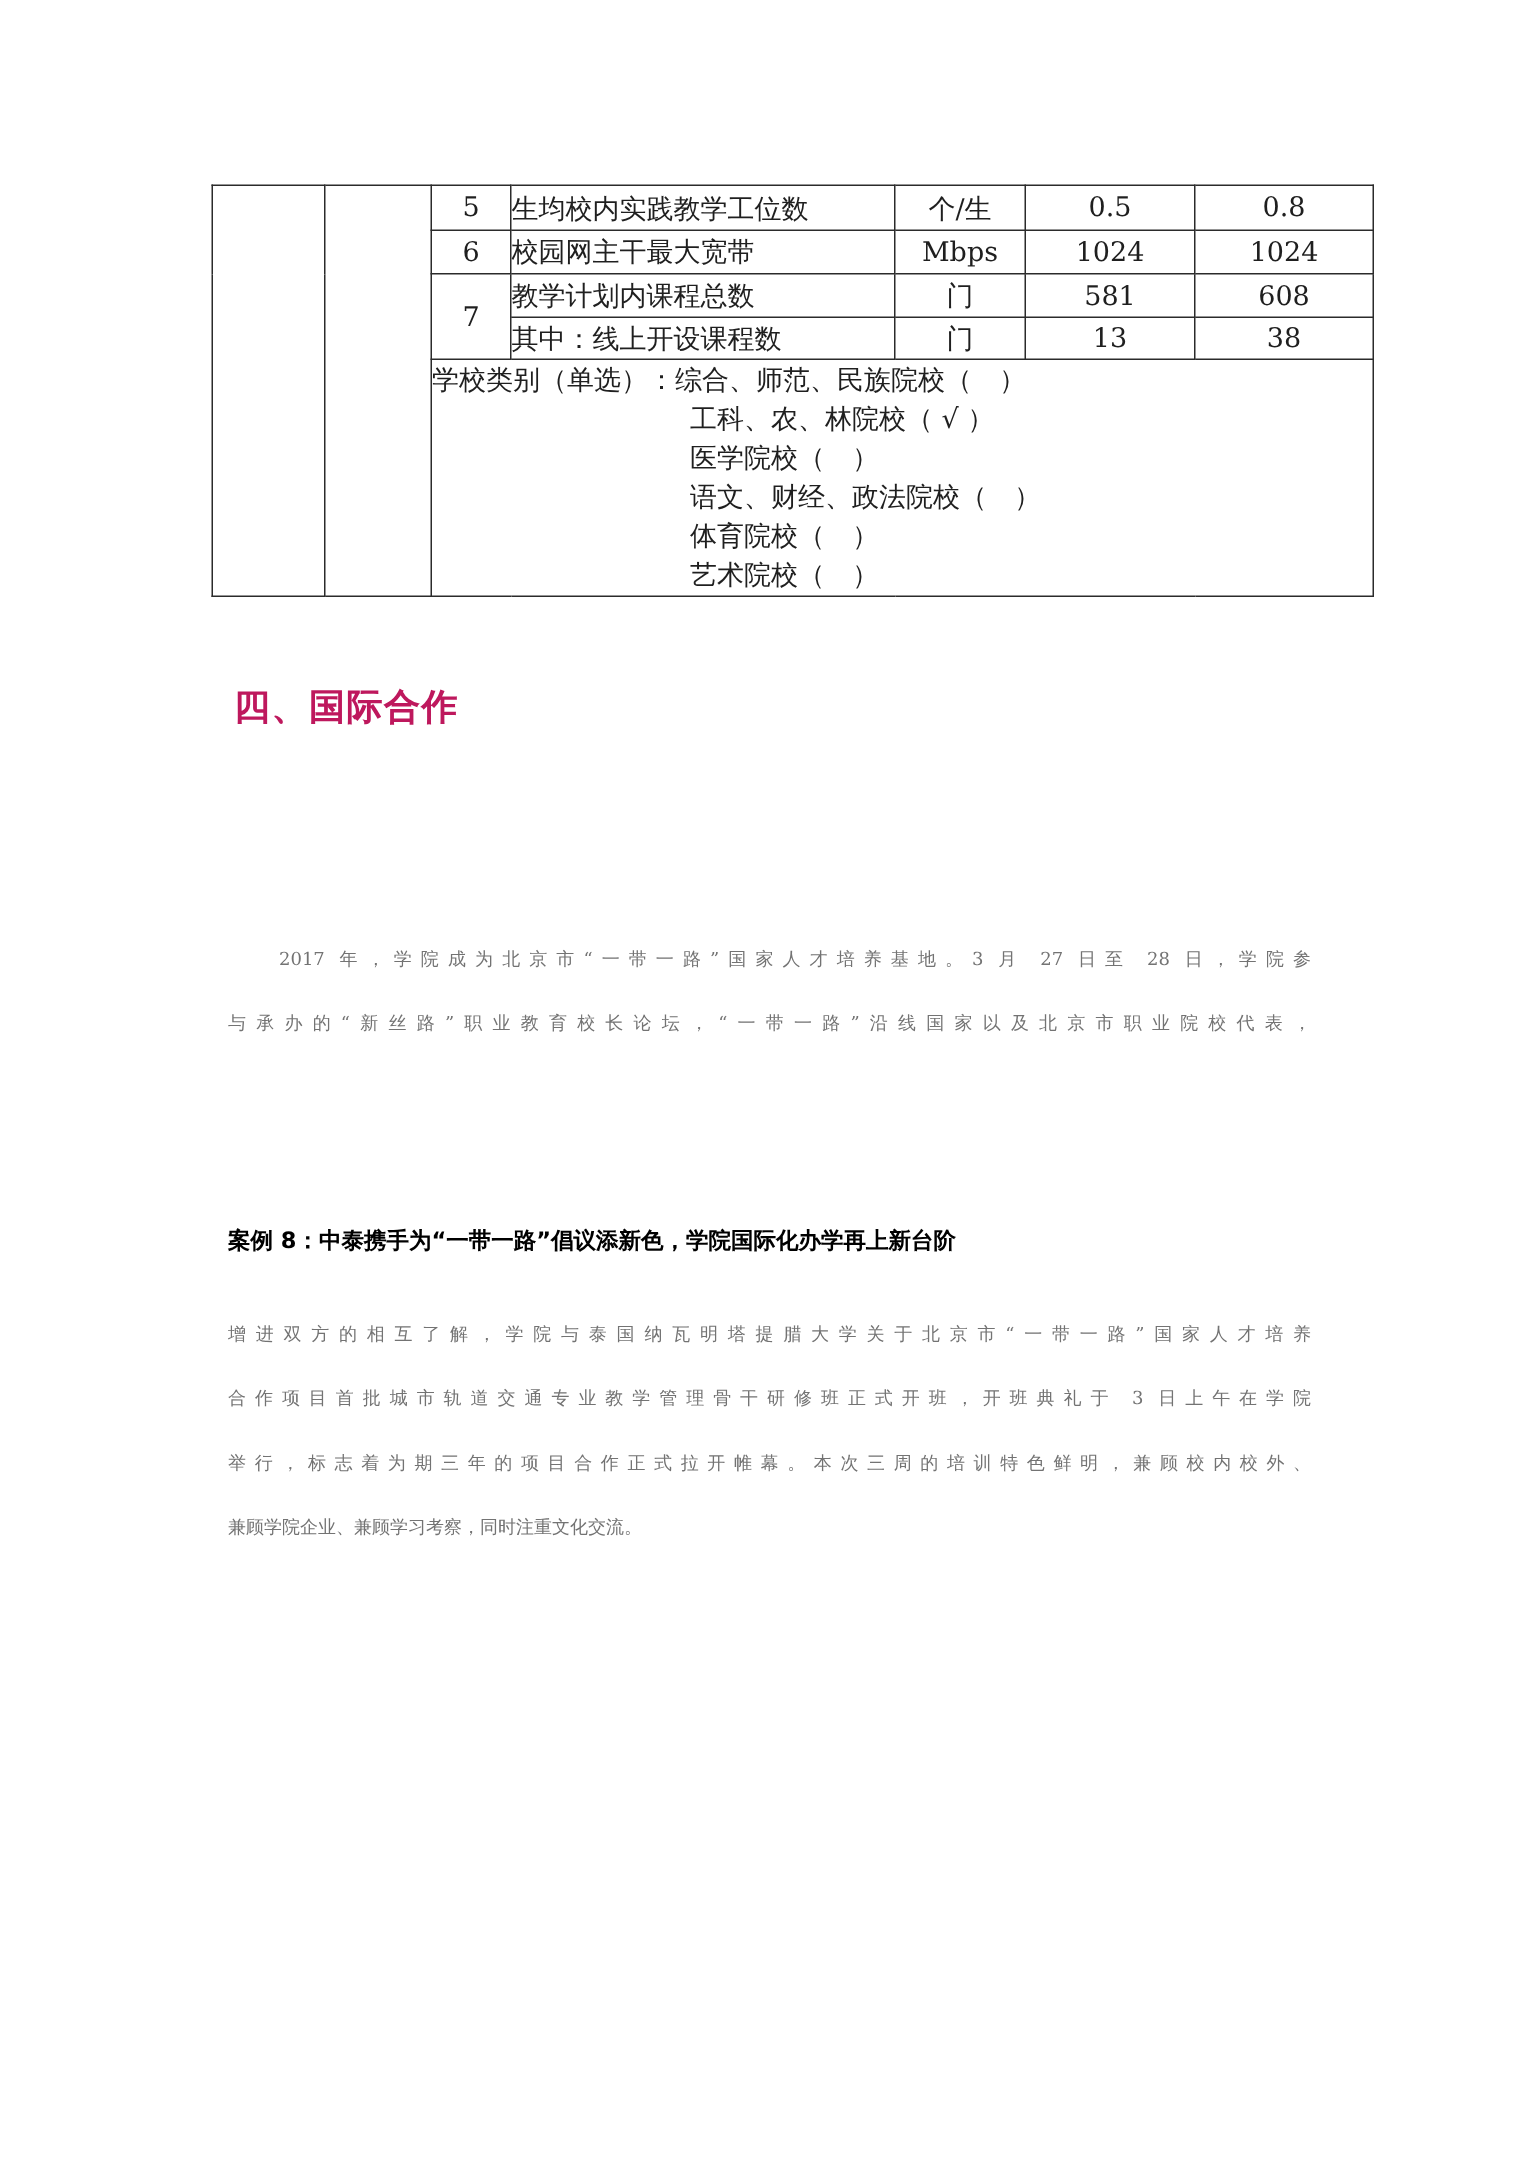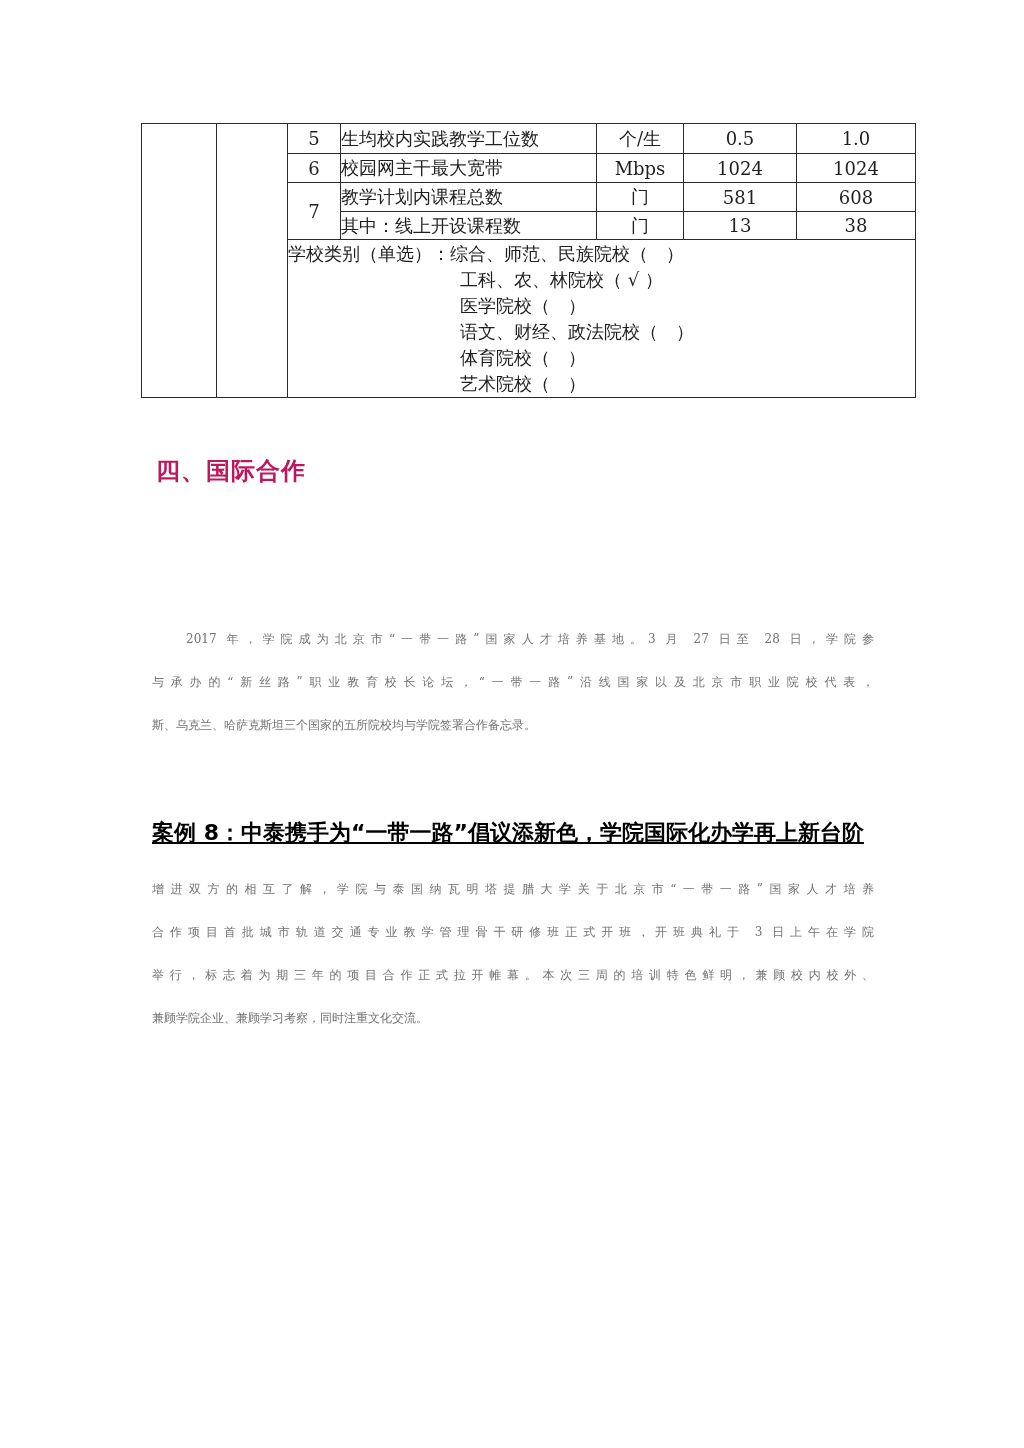--- a/index.html
+++ b/index.html
@@ -54,21 +54,21 @@
     letter-spacing:1px;
   }
   .sub-heading{
     position:absolute;left:158px;top:558px;
     font-family:"DejaVu Sans","Liberation Sans",sans-serif;
     font-weight:bold;font-size:19px;color:#000;
   }
   .case-heading{
     position:absolute;left:152px;top:818px;
     font-family:"DejaVu Sans","Liberation Sans",sans-serif;
-    font-weight:bold;font-size:22px;color:#000;text-decoration:underline;
+    font-weight:bold;font-size:15px;color:#000;
   }
   .para{
     position:absolute;left:152px;width:722px;
     font-size:12px;line-height:43px;color:#737373;
   }
   #para1{top:618px;}
   #para2{top:868px;}
   .pline{
     text-align:justify;
     text-align-last:justify;
@@ -91,21 +91,21 @@
 
   <table class="doc-table">
     <tbody>
       <tr class="r1">
         <td class="c-empty1" rowspan="5"></td>
         <td class="c-empty2" rowspan="5"></td>
         <td class="c-num">5</td>
         <td class="c-name">生均校内实践教学工位数</td>
         <td class="c-unit">个/生</td>
         <td class="c-val1">0.5</td>
-        <td class="c-val2">1.0</td>
+        <td class="c-val2">0.8</td>
       </tr>
       <tr class="r2">
         <td class="c-num">6</td>
         <td class="c-name">校园网主干最大宽带</td>
         <td class="c-unit">Mbps</td>
         <td class="c-val1">1024</td>
         <td class="c-val2">1024</td>
       </tr>
       <tr class="r3">
         <td class="c-num" rowspan="2">7</td>
@@ -134,21 +134,20 @@
       </tr>
     </tbody>
   </table>
 
   <div class="sec-heading">四、国际合作</div>
 
 
   <div class="para" id="para1">
     <div class="pline first">2017 年，学院成为北京市“一带一路”国家人才培养基地。3 月 27 日至 28 日，学院参</div>
     <div class="pline">与承办的“新丝路”职业教育校长论坛，“一带一路”沿线国家以及北京市职业院校代表，</div>
-    <div class="pline last">斯、乌克兰、哈萨克斯坦三个国家的五所院校均与学院签署合作备忘录。</div>
   </div>
 
   <div class="case-heading">案例 8：中泰携手为“一带一路”倡议添新色，学院国际化办学再上新台阶</div>
 
   <div class="para" id="para2">
     <div class="pline">增进双方的相互了解，学院与泰国纳瓦明塔提腊大学关于北京市“一带一路”国家人才培养</div>
     <div class="pline">合作项目首批城市轨道交通专业教学管理骨干研修班正式开班，开班典礼于 3 日上午在学院</div>
     <div class="pline">举行，标志着为期三年的项目合作正式拉开帷幕。本次三周的培训特色鲜明，兼顾校内校外、</div>
     <div class="pline last">兼顾学院企业、兼顾学习考察，同时注重文化交流。</div>
   </div>

